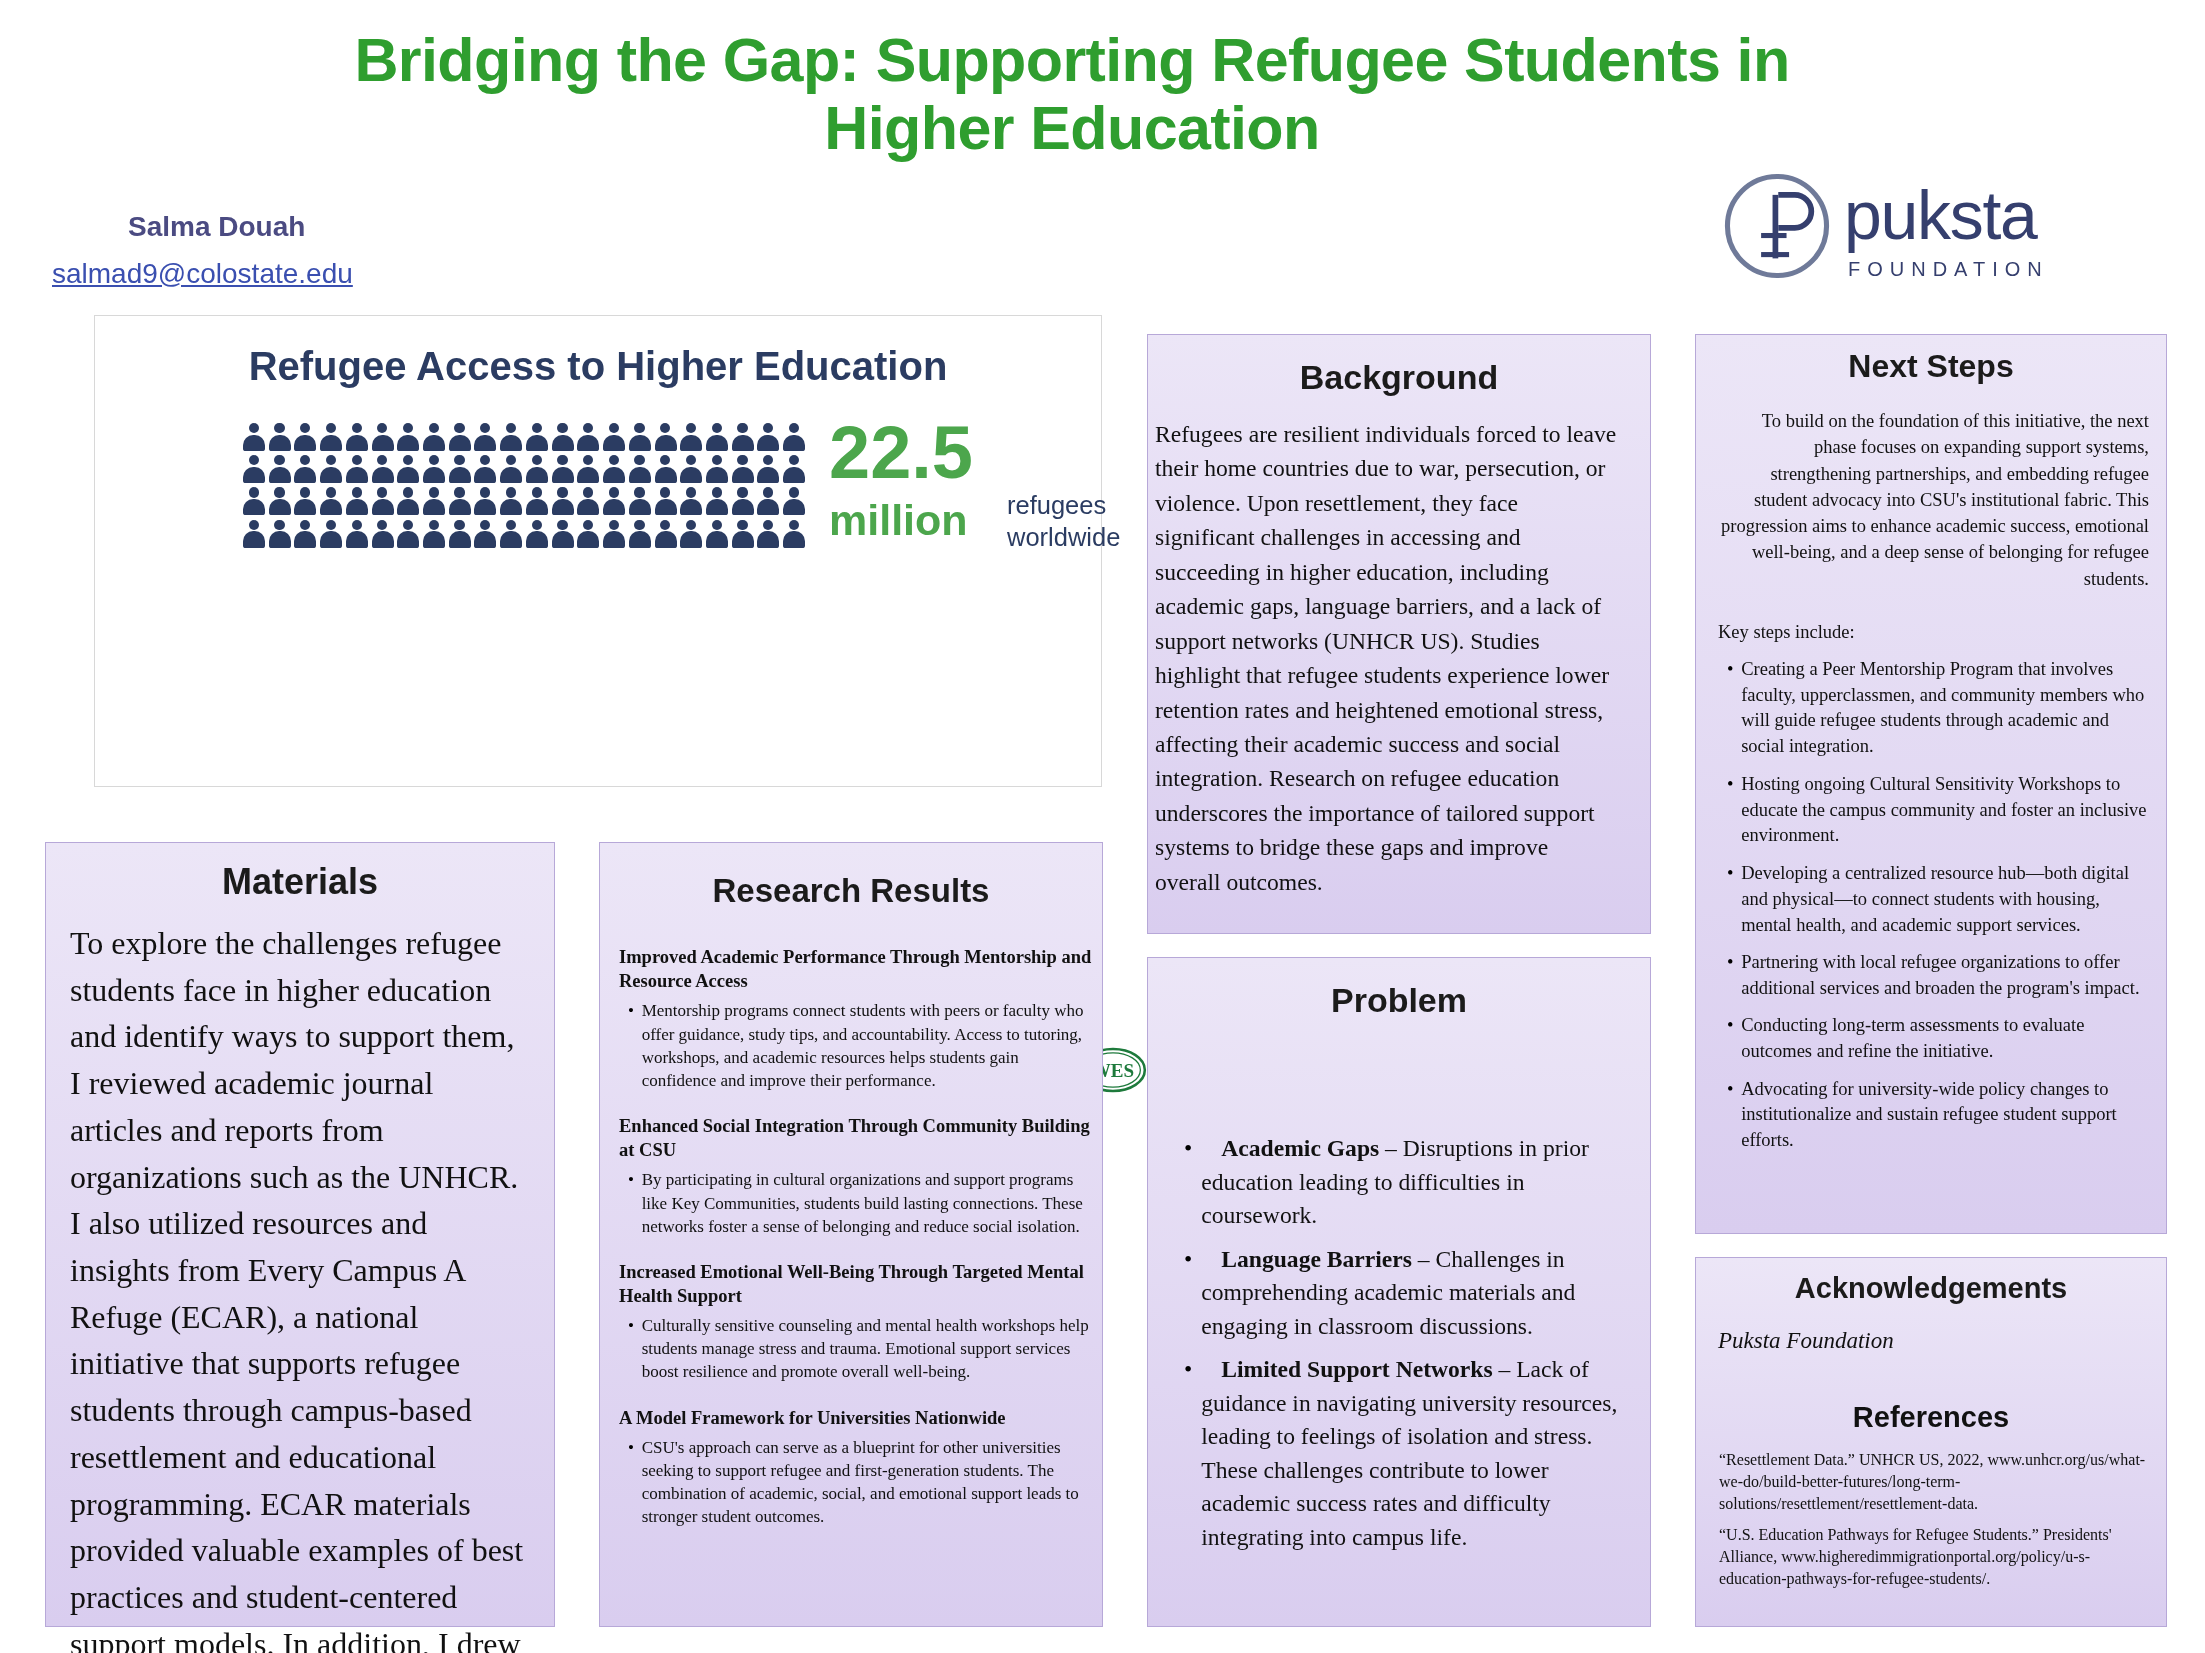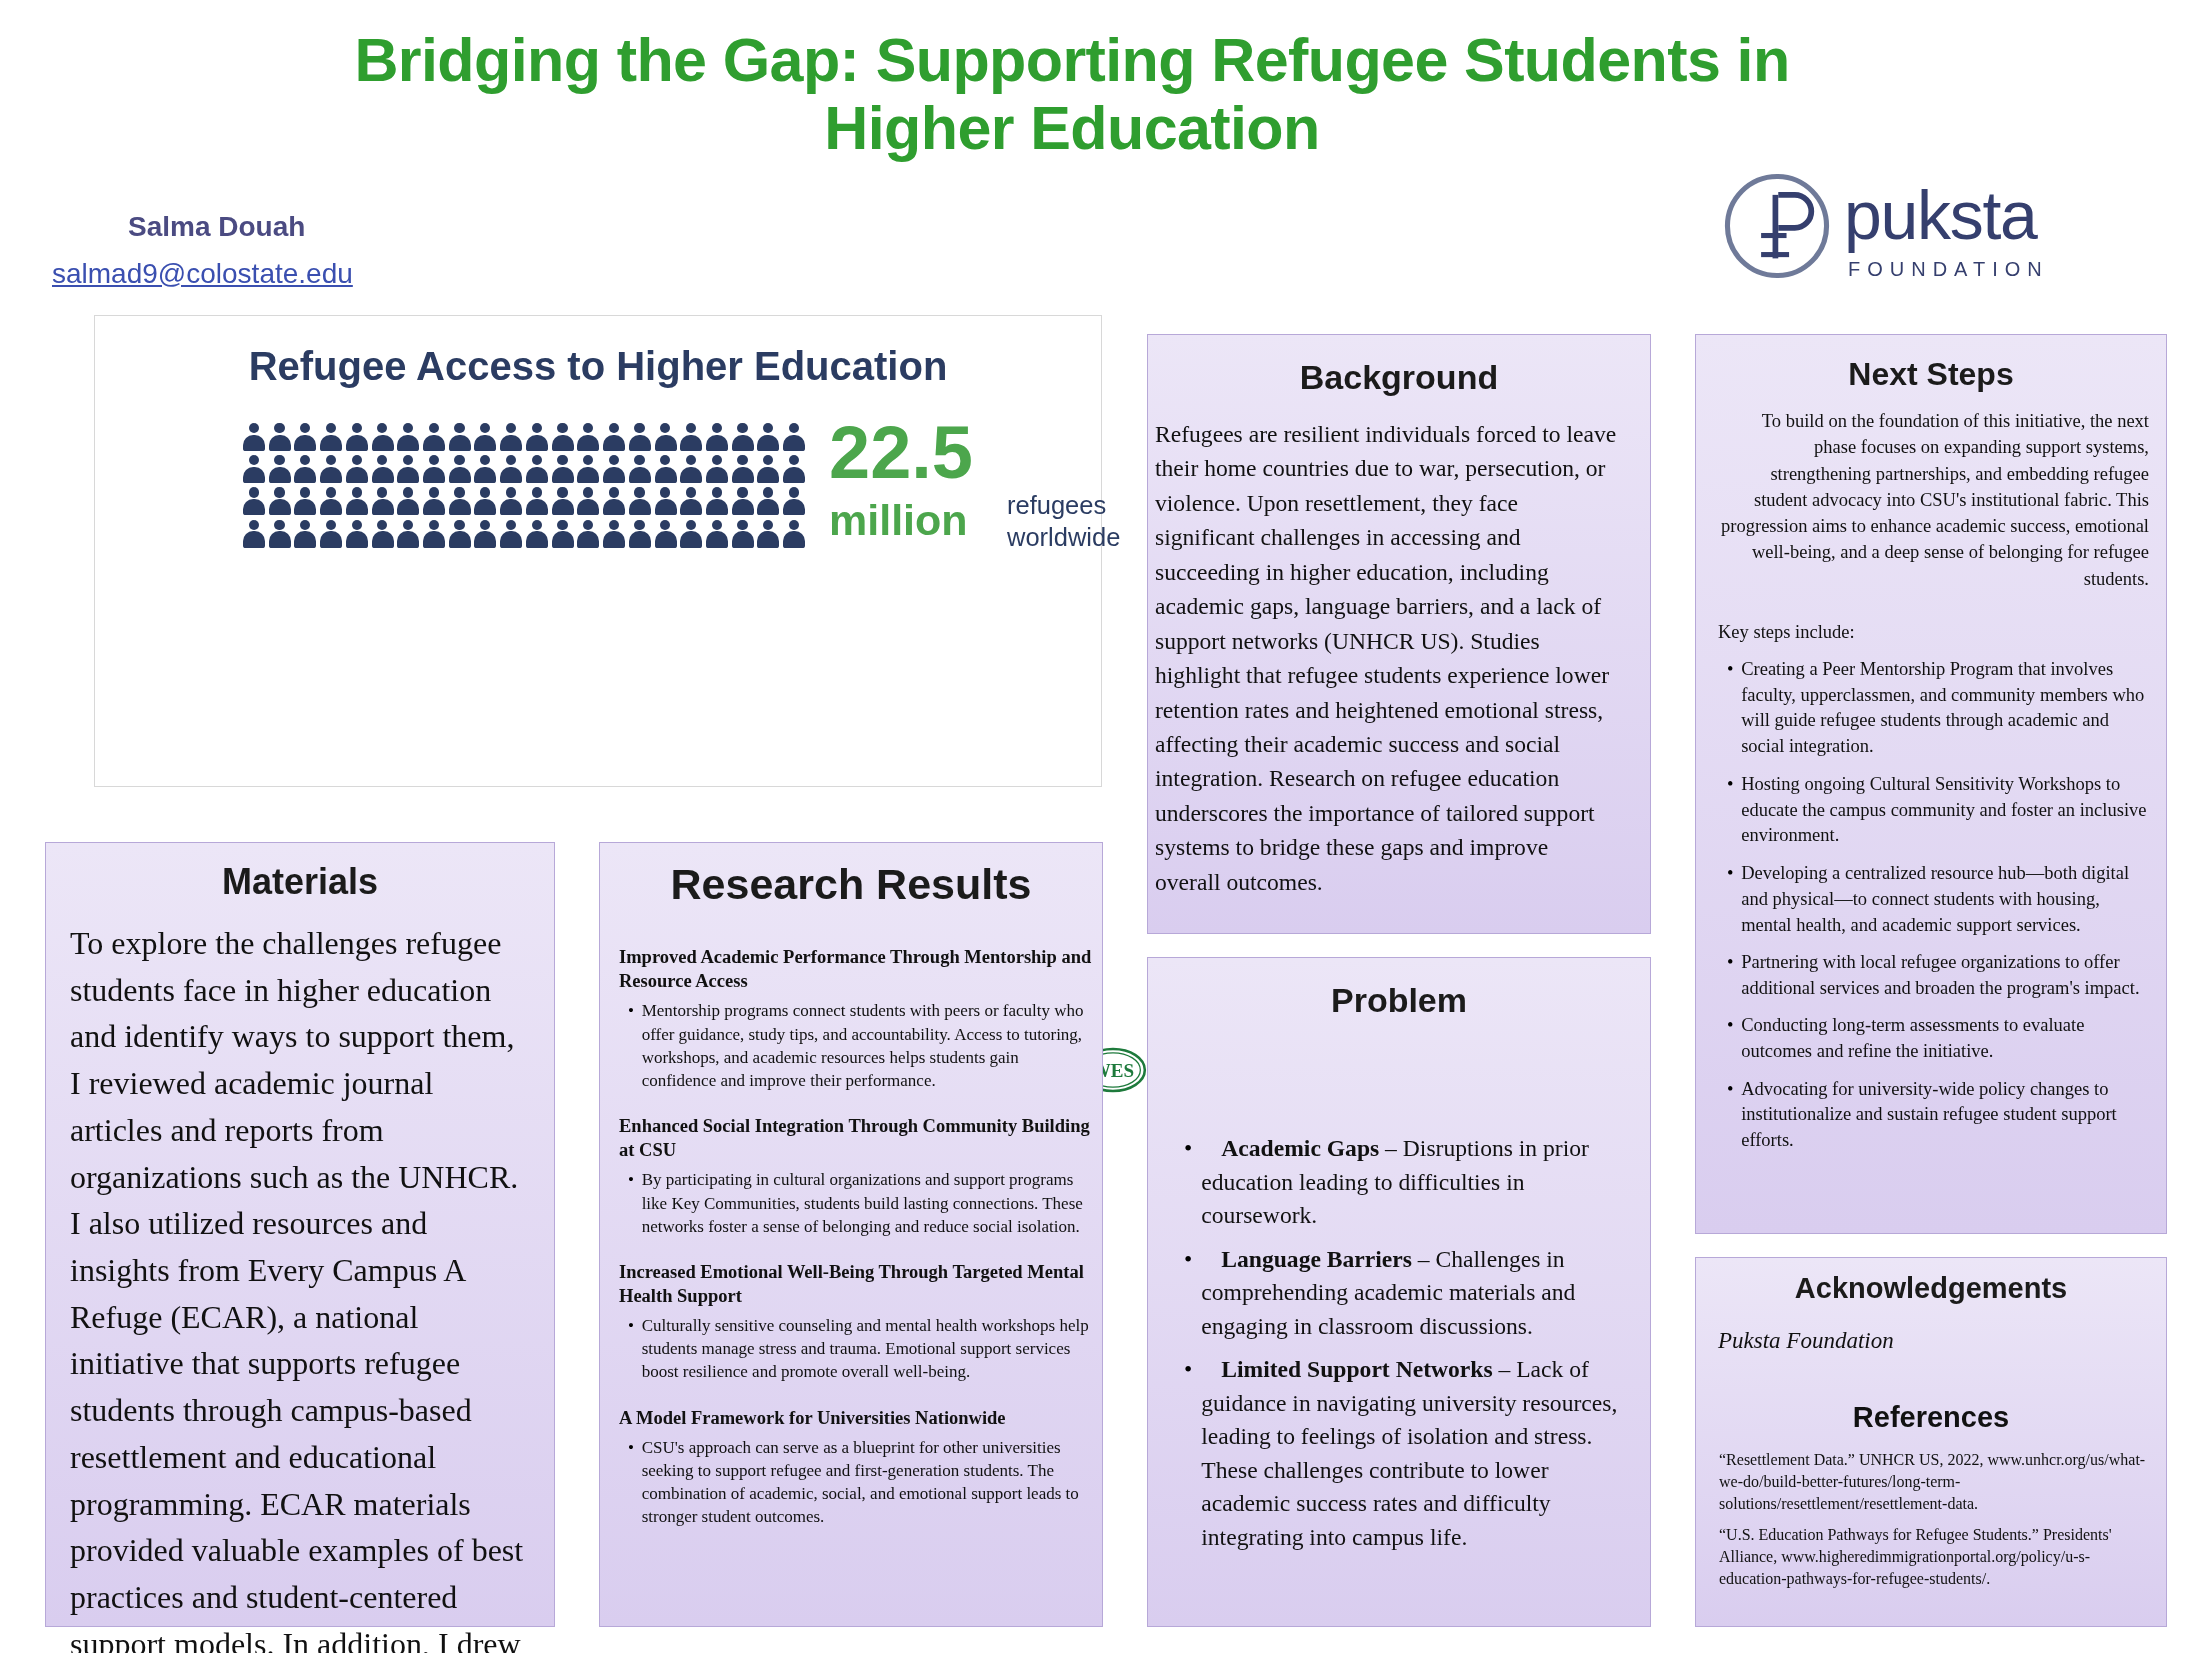--- a/index.html
+++ b/index.html
@@ -130,21 +130,21 @@
   
   #materials { left:45px; top:842px; width:510px; height:785px; }
   #materials .panel-h { position:absolute; left:0; top:18px; width:100%; font-size:36px; }
   #materials .body-text {
     position:absolute; left:24px; top:77px; width:462px;
     font-size:32px; line-height:1.46; color:#111;
   }
 
   
   #research { left:599px; top:842px; width:504px; height:785px; }
-  #research .panel-h { position:absolute; left:0; top:18px; width:100%; font-size:43px; line-height:1.1; }
+  #research .panel-h { position:absolute; left:0; top:30px; width:100%; font-size:33px; line-height:1.1; }
   .rr-body { position:absolute; left:19px; top:102px; width:473px; }
   .rr-sub {
     font-family:"Liberation Serif", serif; font-weight:bold;
     font-size:18.5px; color:#111; line-height:1.3; margin-bottom:6.4px;
   }
   .rr-item { display:flex; gap:7.7px; margin-bottom:22px; padding-left:9px; }
   .rr-bullet { font-size:17px; line-height:1.36; }
   .rr-text { font-size:17px; line-height:1.36; color:#111; }
 
   
@@ -163,21 +163,21 @@
     font-size:23.6px; line-height:1.46; color:#111;
   }
   .prob-list { position:absolute; left:36px; top:174px; width:447px; }
   .prob-item { display:flex; gap:9px; margin-bottom:10.2px; }
   .prob-bullet { font-size:23.6px; line-height:1.42; }
   .prob-text { font-size:23.6px; line-height:1.42; color:#111; }
   .prob-text b { font-weight:bold;margin-left:20px; }
 
   
   #nextsteps { left:1695px; top:334px; width:472px; height:900px; }
-  #nextsteps .panel-h { position:absolute; left:0; top:21px; width:100%; font-size:32px; }
+  #nextsteps .panel-h { position:absolute; left:0; top:13px; width:100%; font-size:32px; }
   .ns-body { position:absolute; left:22px; top:73px; width:431px; }
   .ns-intro { font-size:18.5px; line-height:1.42; color:#111; margin-bottom:27px;text-align:right; }
   .ns-key { font-size:18.5px; line-height:1.42; color:#111; margin-bottom:11.5px; }
   .ns-item { display:flex; gap:7.7px; margin-bottom:11.5px; padding-left:9px; }
   .ns-bullet { font-size:18.5px; line-height:1.4; }
   .ns-text { font-size:18.5px; line-height:1.4; color:#111; }
 
   
   #ack { left:1695px; top:1257px; width:472px; height:370px; }
   #ack .panel-h { position:absolute; left:0; top:14px; width:100%; font-size:29px; }

